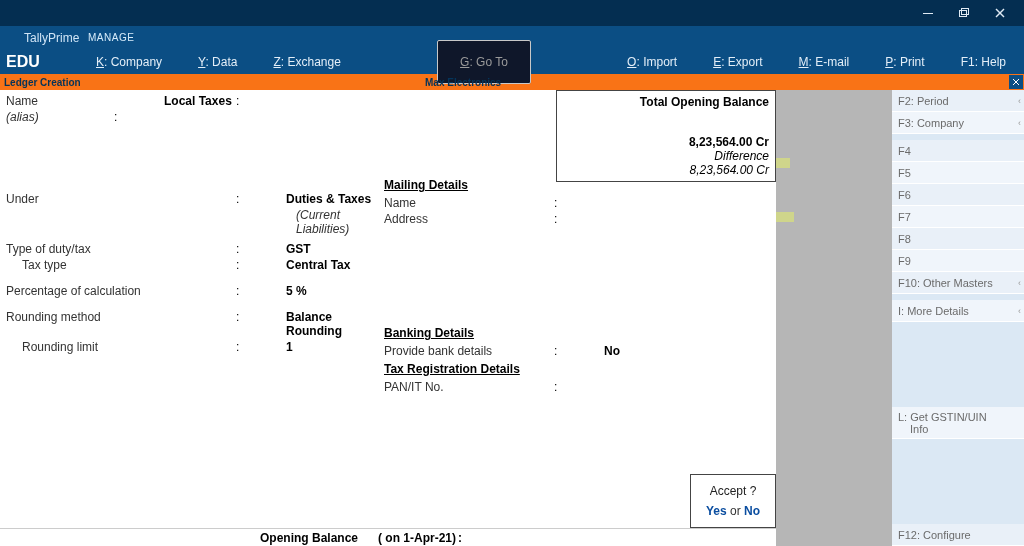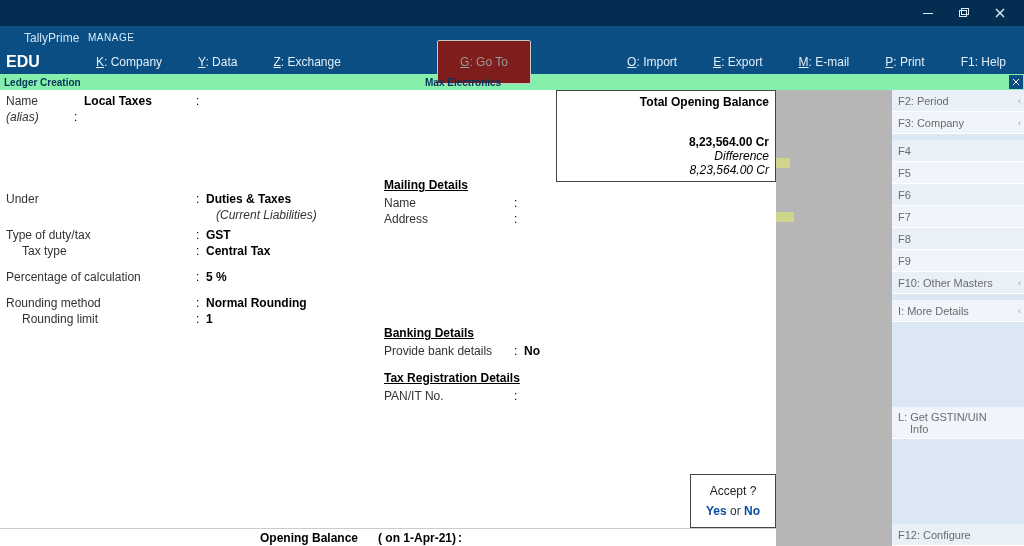--- a/index.html
+++ b/index.html
@@ -63,33 +63,33 @@
     background:#0b4e84;
   }
   .menu-item {
     padding: 0 18px;
     display:flex; align-items:center;
     color:#e3eef8;
     cursor:default;
   }
   .menu-item u { text-decoration: underline; }
   .menu-goto {
-    background:#7f1d1d;
+    background:#0f172a;
     color:#9a9a9a;
     border:1px solid #c8c8c8;
     border-radius:2px;
     padding: 14px 22px;
     margin: 17px 0;
     font-size:12px;
   }
   .menu-flex { flex:1; }
 
   .subhdr {
     height: 16px;
-    background: #86efac;
+    background: #f97316;
     display:flex;
     font-size: 10px;
     color:#04345a;
     align-items:center;
   }
   .subhdr-left { width: 425px; padding-left:4px; font-weight:bold; }
   .subhdr-mid { flex:1; text-align:left; font-weight:bold;}
   .subhdr-x {
     width: 14px; height:14px; background:#0b4e84; color:#fff; font-size:10px;
     display:flex; align-items:center; justify-content:center; margin-right:1px;
@@ -120,21 +120,21 @@
     position:absolute; left:0; top:0; width:378px;
     padding: 4px 6px;
   }
   .col-right {
     position:absolute; left:378px; top:0; right:0;
     padding: 4px 6px;
   }
 
   .lbl { color:#333; }
   .val-bold { font-weight:bold; }
-  .row { display:flex; margin-bottom:2px; }
+  .row { display:flex; margin-bottom:2px;gap:40px; }
   .row .k { width: 190px; }
   .row .c { width:10px; }
   .row .v { flex:1; }
   .indent { padding-left:16px; }
   .italic { font-style:italic; font-weight:normal; color:#333;}
   .sect-hd { font-weight:bold; text-decoration: underline; margin-top:2px; margin-bottom:4px;}
 
   .opening-box {
     position:absolute;
     right: 0;
@@ -315,21 +315,21 @@
           <div class="k lbl">Percentage of calculation</div>
           <div class="c">:</div>
           <div class="v val-bold">5 %</div>
         </div>
 
         <div style="height:10px"></div>
 
         <div class="row">
           <div class="k lbl">Rounding method</div>
           <div class="c">:</div>
-          <div class="v val-bold">Normal Rounding</div>
+          <div class="v val-bold">Balance Rounding</div>
         </div>
         <div class="row">
           <div class="k lbl indent">Rounding limit</div>
           <div class="c">:</div>
           <div class="v val-bold">1</div>
         </div>
       </div>
 
       <div class="col-right">
         <div style="height:82px"></div>
@@ -347,21 +347,21 @@
 
         <div style="height:96px"></div>
 
         <div class="sect-hd">Banking Details</div>
         <div class="row">
           <div class="k lbl" style="width:130px">Provide bank details</div>
           <div class="c">:</div>
           <div class="v val-bold">No</div>
         </div>
 
-        <div class="sect-hd" style="margin-top:13px">Tax Registration Details</div>
+        <div class="sect-hd" style="margin-top:4px">Tax Registration Details</div>
         <div class="row">
           <div class="k lbl" style="width:130px">PAN/IT No.</div>
           <div class="c">:</div>
           <div class="v"></div>
         </div>
       </div>
 
       <div class="opening-box">
         <div class="tob">Total Opening Balance</div>
         <div class="amt">8,23,564.00 Cr</div>

